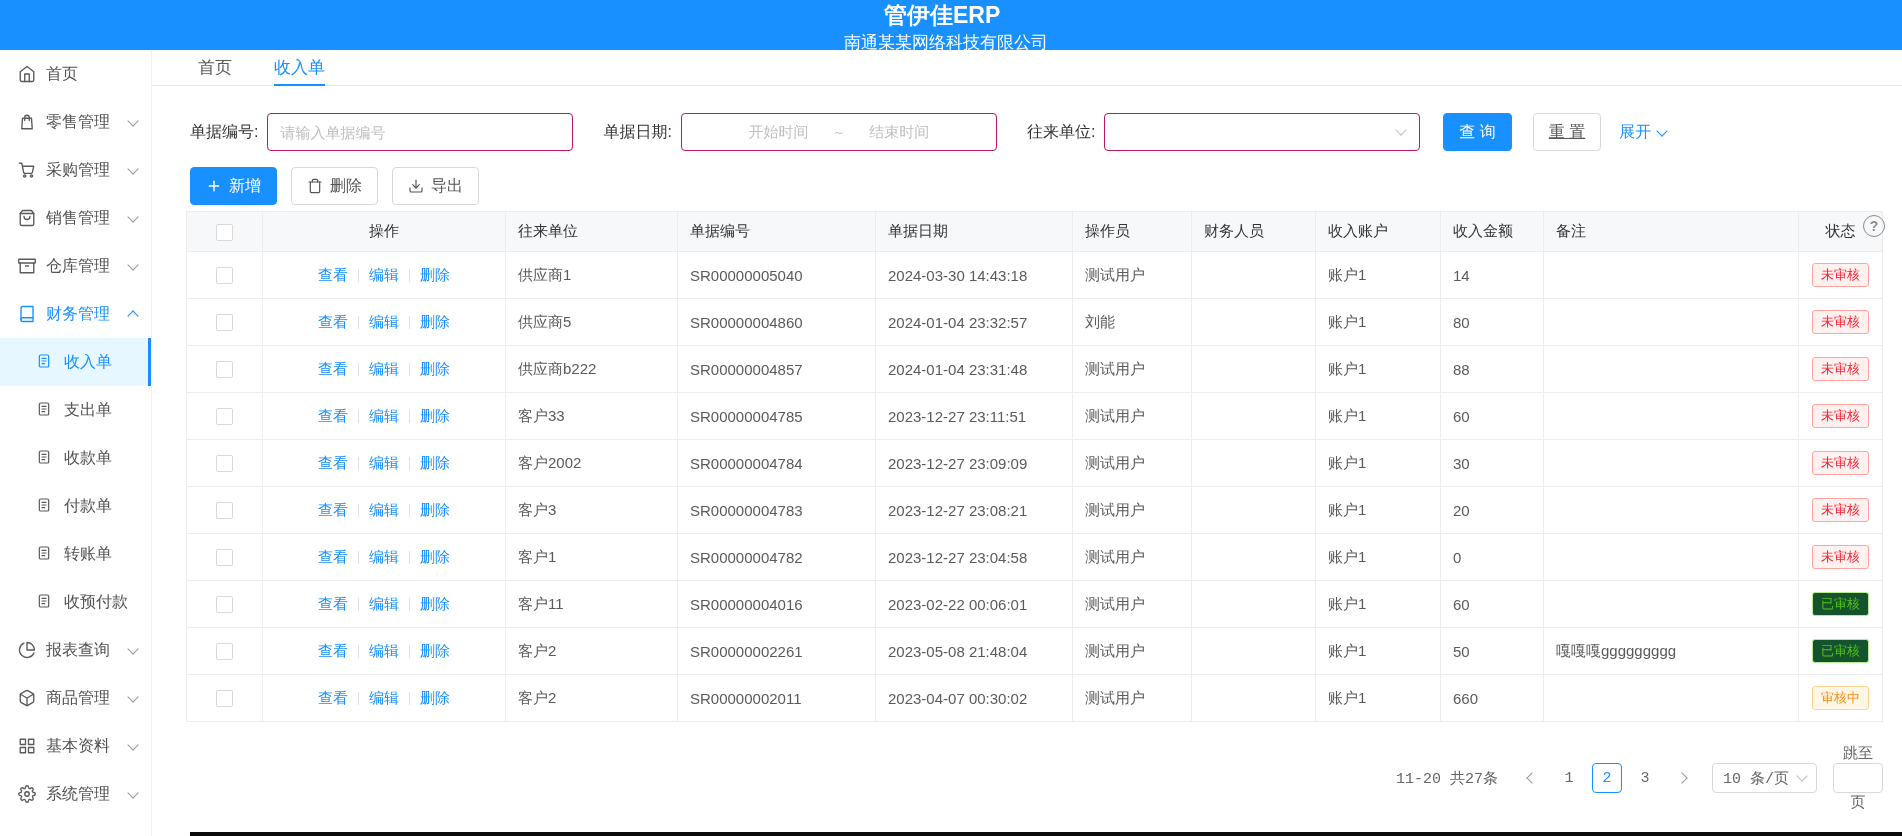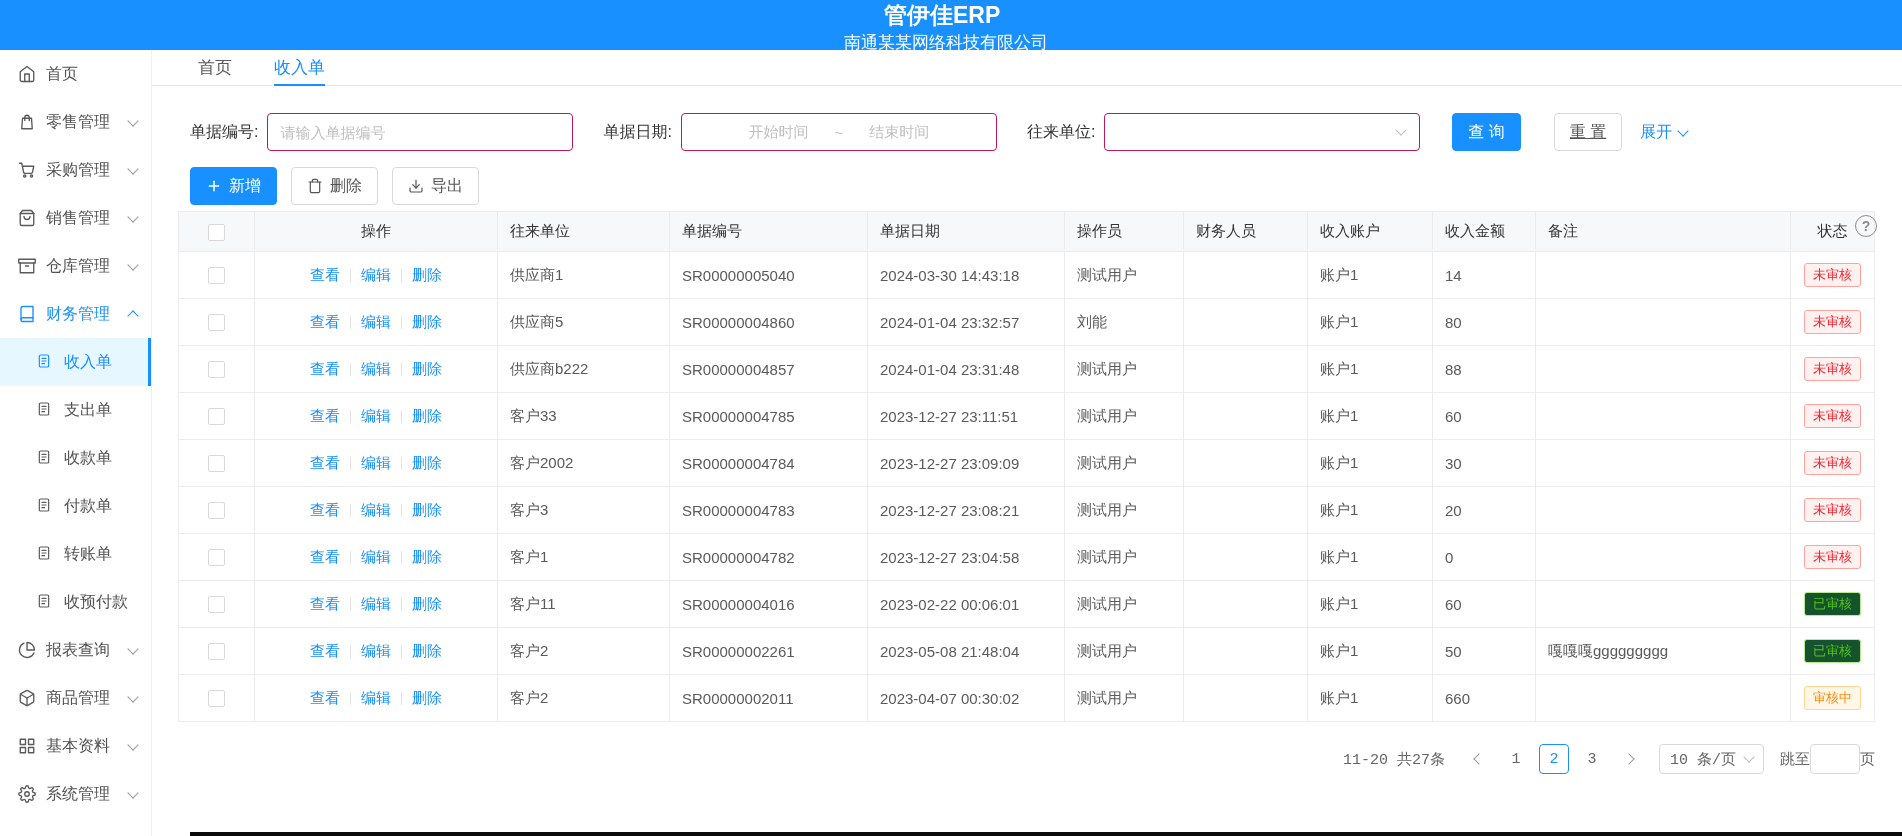--- a/index.html
+++ b/index.html
@@ -45,50 +45,50 @@
   .f-label { margin-right:9px; white-space:nowrap; }
   .group-gap { margin-left:30px; }
   .inp { height:38px; border:1px solid #be185d; border-radius:4px; background:#fff; }
   .bill-input { width:306px; padding:0 12px; font-size:15px; color:#333; outline:none; font-family:inherit; }
   input::placeholder { color:#bfbfbf; }
   .date-range { width:316px; display:flex; align-items:center; justify-content:center; gap:26px; color:#bfbfbf; font-size:15px; cursor:pointer; }
   .select { width:316px; display:flex; align-items:center; justify-content:flex-end; padding:0 14px; cursor:pointer; }
   .sel-chev { width:8px; height:8px; border-right:1.4px solid #bfbfbf; border-bottom:1.4px solid #bfbfbf; transform:rotate(45deg); margin-top:-4px; flex:none; }
   .btn { height:38px; border-radius:4px; display:inline-flex; align-items:center; justify-content:center; font-size:16px; cursor:pointer; border:1px solid #d9d9d9; background:#fff; color:#555; padding:0 15px; font-family:inherit; white-space:nowrap; }
   .btn.primary { background:#1890ff; border-color:#1890ff; color:#fff; }
-  .btn-search { margin-left:32px; }
-  .btn-reset { margin-left:33px;text-decoration:underline; }
+  .btn-search { margin-left:23px; }
+  .btn-reset { margin-left:21px;text-decoration:underline; }
   .expand { margin-left:18px; color:#1890ff; display:flex; align-items:center; gap:7px; cursor:pointer; font-size:16px; }
   .expand .chev { border-color:#1890ff; margin-top:-2px; }
   
   .toolbar { display:flex; align-items:center; gap:14px; padding:16px 28px 0 38px; }
   .bicon { margin-right:7px; display:flex; }
   .bicon svg { width:16px; height:16px; display:block; }
   .help { position:absolute; top:165px; right:26px; width:22px; height:22px; border:1.5px solid #8c8c8c; border-radius:50%; color:#8c8c8c; font-size:14px; font-weight:bold; display:flex; align-items:center; justify-content:center; cursor:pointer; }
   
-  .table-wrap { margin:6px 28px 0 26px; }
+  .table-wrap { margin:6px 28px 0 34px; }
   table { width:100%; border-collapse:collapse; table-layout:fixed; font-size:15px; color:#5a5a5a; }
   th { background:#f7f8fa; font-weight:400; color:#333; height:40px; }
   td { height:47px; background:#fff; }
   th, td { border:1px solid #ececec; padding:0 12px; text-align:left; overflow:hidden; white-space:nowrap; text-overflow:ellipsis; }
   .c-center { text-align:center; }
   .cb { width:17px; height:17px; border:1px solid #d9d9d9; border-radius:2px; display:inline-block; vertical-align:middle; background:#fff; cursor:pointer; }
   td a { color:#1890ff; text-decoration:none; cursor:pointer; }
   .vd { display:inline-block; width:1px; height:13px; background:#e3e3e3; margin:0 10px; vertical-align:-2px; }
   .tag { display:inline-block; font-size:13px; line-height:22px; padding:0 8px; border-radius:3px; border:1px solid; }
   .tag-danger { color:#f5222d; background:#fff1f0; border-color:#ffa39e; }
   .tag-success { color:#52c41a; background:#14532d; border-color:#b7eb8f; }
   .tag-warning { color:#fa8c16; background:#fff7e6; border-color:#ffd591; }
   
   .pagination { display:flex; align-items:center; justify-content:flex-end; gap:8px; margin:22px 28px 0 26px; font-size:15px; color:#666;font-family:Liberation Mono, monospace; }
   .pg-total { margin-right:10px; }
   .pg-btn { min-width:30px; height:30px; display:flex; align-items:center; justify-content:center; border-radius:4px; cursor:pointer; color:#666; }
   .pg-btn.current { border:1px solid #1890ff; color:#1890ff; }
   .pg-size { height:30px; border:1px solid #d9d9d9; border-radius:4px; display:flex; align-items:center; gap:9px; padding:0 10px; margin-left:6px; cursor:pointer; color:#666; white-space:nowrap; }
-  .pg-jump { display:flex; align-items:center; margin-left:8px; }
+  .pg-jump { display:flex; align-items:center; margin-left:8px;flex-direction:column; }
   .pg-input { width:50px; height:30px; border:1px solid #d9d9d9; border-radius:4px; outline:none; font-family:inherit; }
   .bottom-line { position:absolute; left:190px; right:0; bottom:0; height:4px; background:#0a0a0a; }
 </style>
 </head>
 <body>
 
 <div class="topbar">
   <div class="logo">管伊佳ERP</div>
   <div class="company">南通某某网络科技有限公司</div>
   <div class="top-right">

